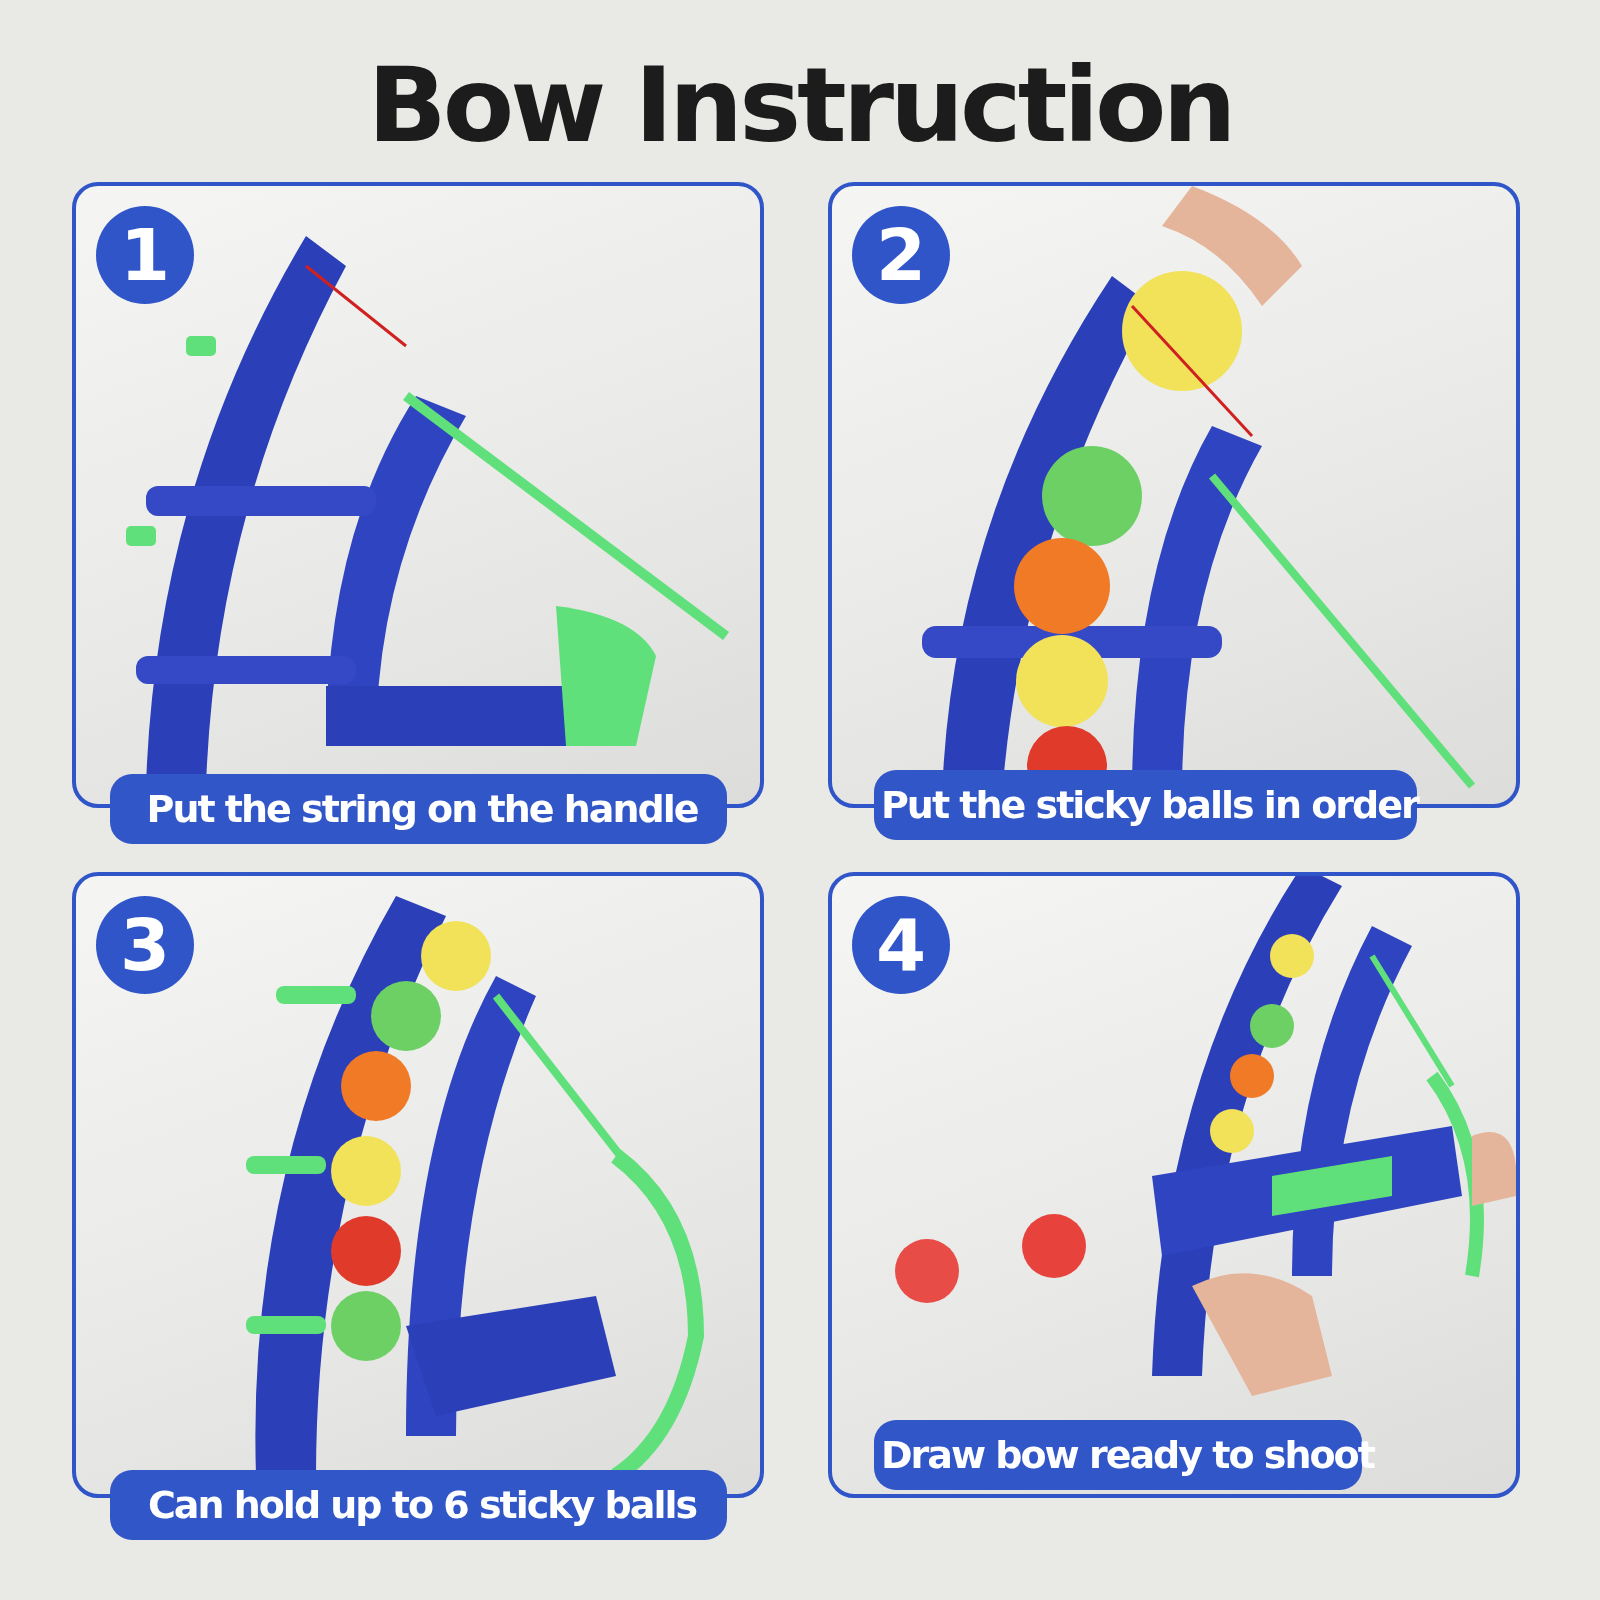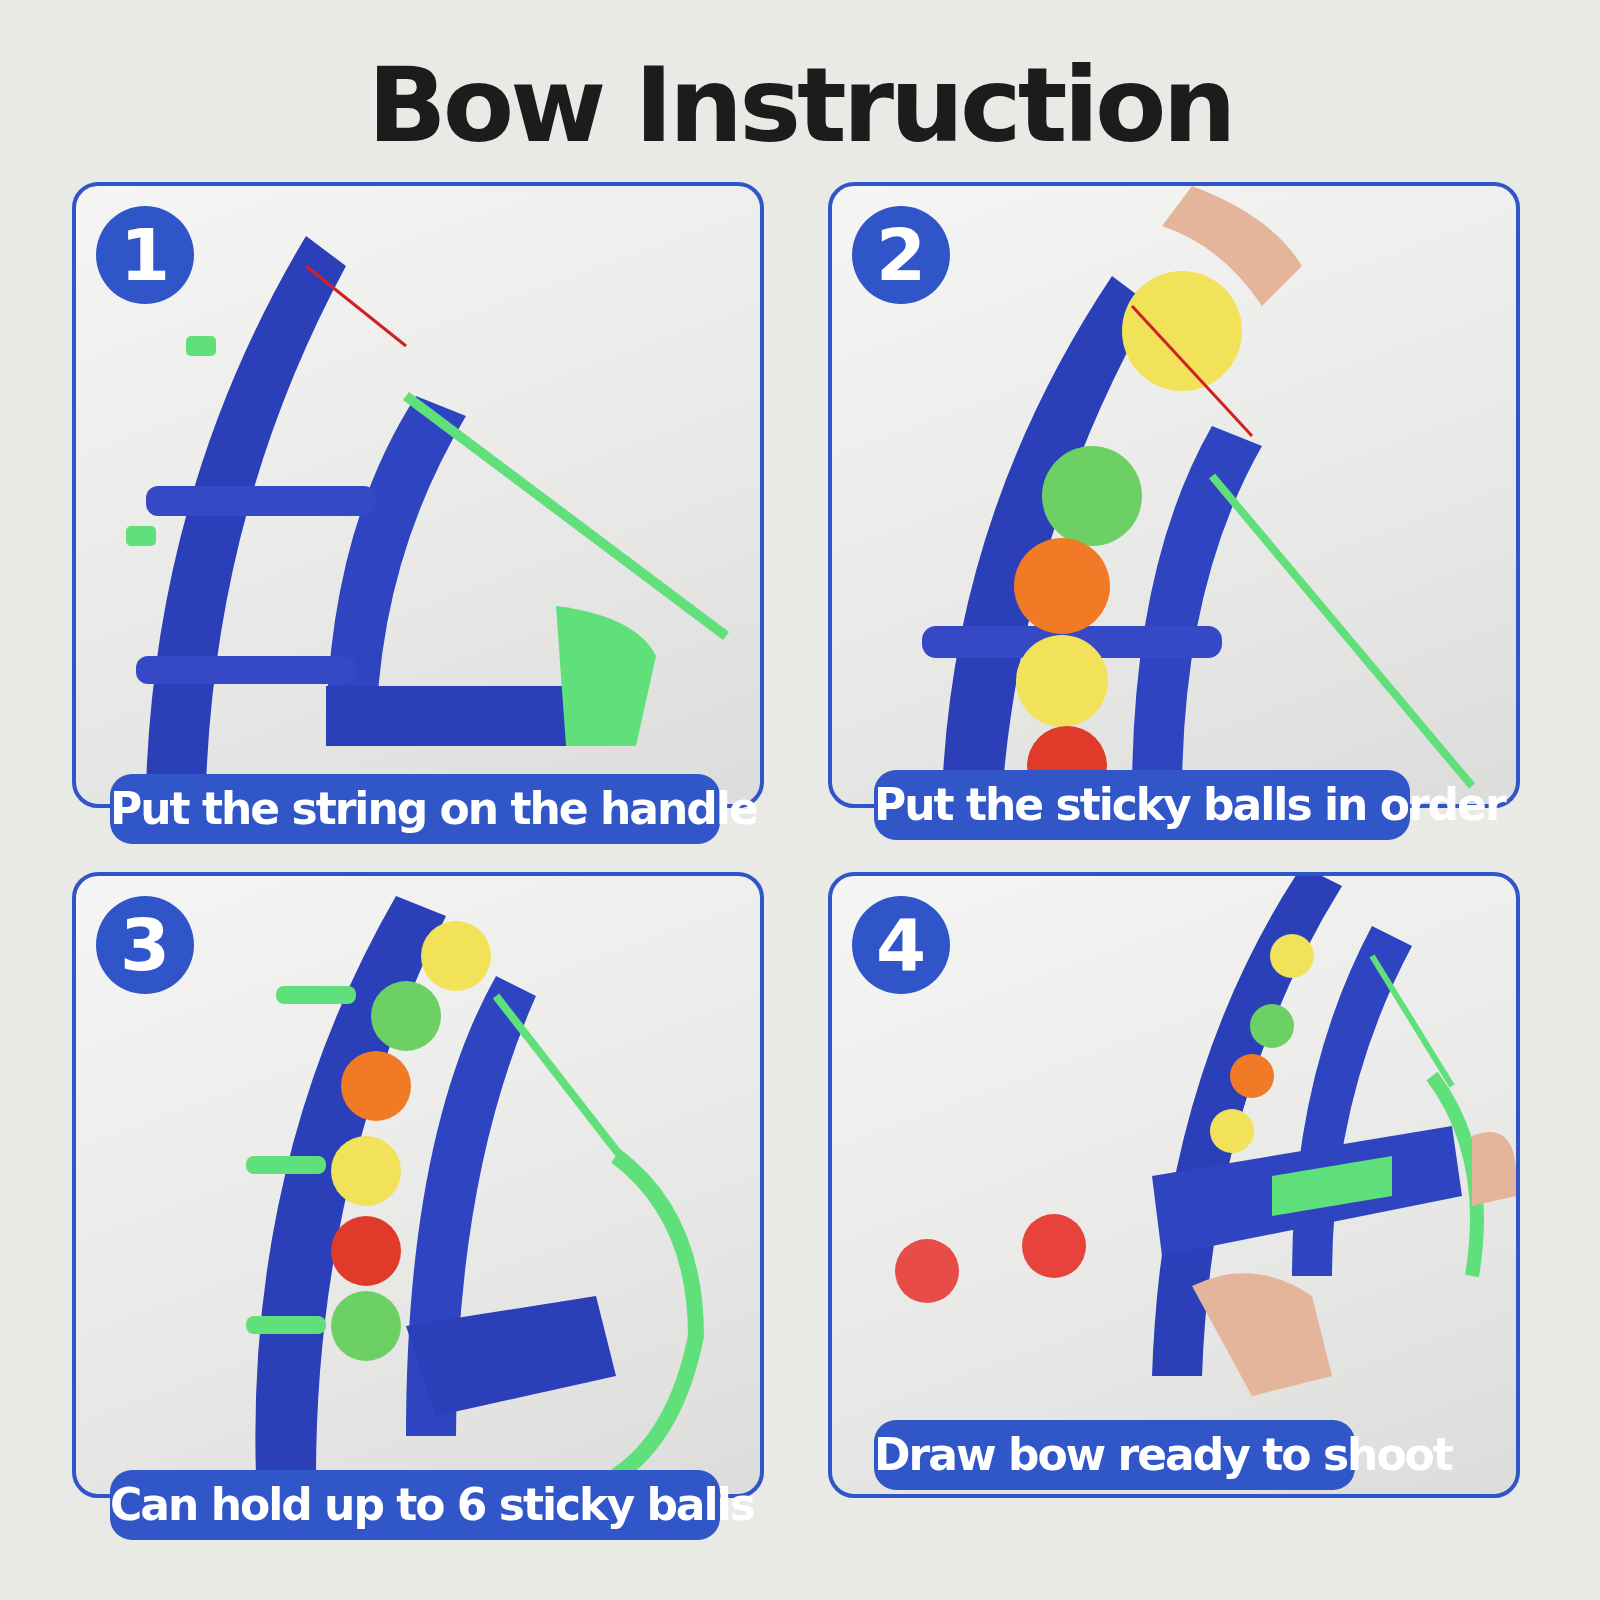--- a/index.html
+++ b/index.html
@@ -26,26 +26,26 @@
   .p4 { left: 828px; top: 872px; }
   .badge {
     position: absolute; left: 20px; top: 20px;
     width: 98px; height: 98px; border-radius: 50%;
     background: #2f55c9; color: #fff;
     font-size: 72px; font-weight: bold; text-align: center; line-height: 98px;
   }
   .caption {
     position: absolute; height: 70px; border-radius: 22px;
     background: #3156c8; color: #fff; font-weight: bold;
-    font-size: 44px; line-height: 70px; text-align: center;
-    letter-spacing: -2px; white-space: nowrap;
+    font-size: 38px; line-height: 70px; text-align: center;
+    letter-spacing: -2px; white-space: nowrap; padding-left: 7px;
   }
   .p1 .caption { left: 34px; top: 588px; width: 610px; }
   .p2 .caption { left: 42px; top: 584px; width: 536px; }
-  .p3 .caption { left: 34px; top: 594px; width: 610px; text-align: right; }
+  .p3 .caption { left: 34px; top: 594px; width: 610px; }
   .p4 .caption { left: 42px; top: 544px; width: 481px; }
   .illus { position: absolute; left: 0; top: 0; width: 684px; height: 618px; overflow: hidden; border-radius: 22px; }
 </style>
 </head>
 <body>
 
 <div class="title">Bow Instruction</div>
 
 <div class="panel p1">
   <svg class="illus" viewBox="0 0 684 618">

